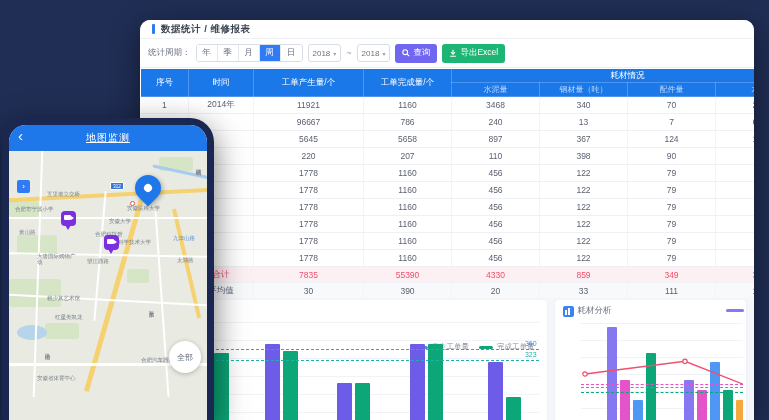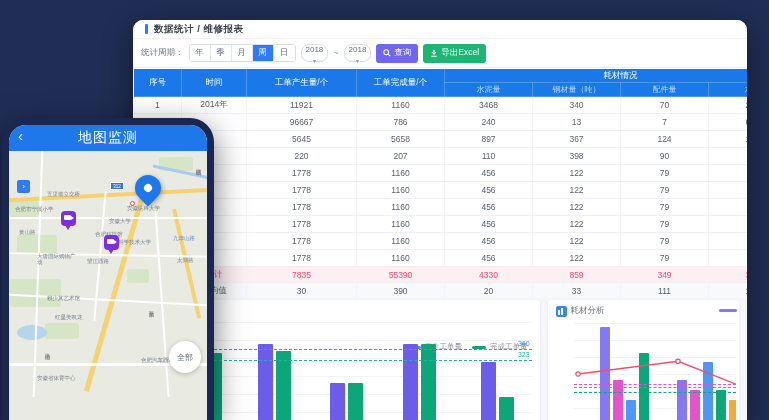--- a/index.html
+++ b/index.html
@@ -1,36 +1,36 @@
 <!DOCTYPE html>
 <html><head>
 <meta charset="utf-8">
 <style>
   * { margin:0; padding:0; box-sizing:border-box; }
   html,body { width:769px; height:420px; overflow:hidden; }
   body { font-family:"Liberation Sans","DejaVu Sans",sans-serif; background:#202e55; position:relative; }
   #page { position:absolute; inset:0; background:#202e55; overflow:hidden; }
 
   
-  .window { position:absolute; left:133px; top:20px; width:614px; height:400px;
+  .window { position:absolute; left:140px; top:20px; width:614px; height:400px;
             background:#f5f6fa; border-radius:10px 10px 0 0; overflow:hidden;
             box-shadow:0 8px 30px rgba(0,0,0,.45); }
   .crumb-bar { height:18px; background:#fff; display:flex; align-items:center; padding-left:12px; }
   .crumb-accent { width:3px; height:10px; background:#2f7bf5; margin-right:6px; border-radius:1px; }
   .crumb-text { font-size:9.5px; color:#3c4452; font-weight:bold; letter-spacing:.5px; }
   .filter-bar { height:30px; background:#fff; border-top:1px solid #f0f2f5; border-bottom:1px solid #eceef2;
                 display:flex; align-items:center; padding:0 8px; gap:5px; white-space:nowrap; }
   .f-label { font-size:8.5px; color:#6a7180; }
   .segments { display:flex; border:1px solid #d9dde5; border-radius:3px; overflow:hidden; height:18px; }
   .seg { width:21px; font-size:8.5px; color:#6a7180; display:flex; align-items:center; justify-content:center;
          border-right:1px solid #e4e7ec; background:#fff; cursor:pointer; }
   .seg:last-child { border-right:none; }
   .seg.active { background:#2f7bf5; color:#fff; }
-  .f-select { height:18px; border:1px solid #d9dde5; border-radius:8px; background:#fff; font-size:8px; color:#6a7180;
-              display:flex; align-items:center; padding:0 4px; gap:3px;flex-direction:column; }
+  .f-select { height:18px; border:1px solid #d9dde5; border-radius:3px; background:#fff; font-size:8px; color:#6a7180;
+              display:flex; align-items:center; padding:0 4px; gap:3px; }
   .f-select .caret { font-size:6px; color:#9aa2b0; }
   .f-input { height:18px; border:1px solid #d9dde5; border-radius:3px; background:#fff; font-size:7.5px; color:#8a90a0;
              display:flex; align-items:center; padding:0 5px; }
   .tilde { font-size:9px; color:#9aa2b0; }
   .btn { height:19px; border:none; border-radius:3px; color:#fff; font-size:8.5px; display:flex; align-items:center;
          gap:3px; padding:0 7px; cursor:pointer; }
   .btn-query { background:#7166f0; }
   .btn-export { background:#1cb574; }
 
   
@@ -71,21 +71,21 @@
   .refline-r { position:absolute; left:0; right:0; border-top:1px dashed; }
 
   
   .phone { position:absolute; left:2px; top:118px; width:212px; height:302px; background:#1a2750;
            border-radius:24px 24px 0 0; padding:7px 7px 0; box-shadow:0 10px 32px rgba(0,0,0,.55); }
   .screen { width:198px; height:295px; background:#fff; border-radius:17px 17px 0 0; overflow:hidden;
             display:flex; flex-direction:column; }
   .p-header { height:26px; background:#1f78e9; color:#fff; display:flex; align-items:center; justify-content:center;
               position:relative; }
   .p-back { position:absolute; left:9px; top:2px; font-size:15px; color:#fff; cursor:pointer; }
-  .p-title { font-size:14px; letter-spacing:1px; }
+  .p-title { font-size:10px; letter-spacing:1px;text-decoration:underline; }
   .p-tabs { height:23px; display:flex; border-bottom:1px solid #ededed; background:#fff; }
   .p-tab { flex:1; font-size:8px; color:#5a6170; display:flex; align-items:center; justify-content:center;
            position:relative; cursor:pointer; }
   .p-tab.active { color:#1a73e8; }
   .p-tab.active:after { content:""; position:absolute; left:4px; right:4px; bottom:0; height:2px; background:#1a73e8; }
   .p-map { flex:1; background:#e9ebe3; position:relative; overflow:hidden; }
   .green { position:absolute; background:#d5e5c6; border-radius:3px; }
   .pond { position:absolute; background:#b7d5ea; border-radius:50%; }
   .road { position:absolute; }
   .road-y { background:#f6d171; }

